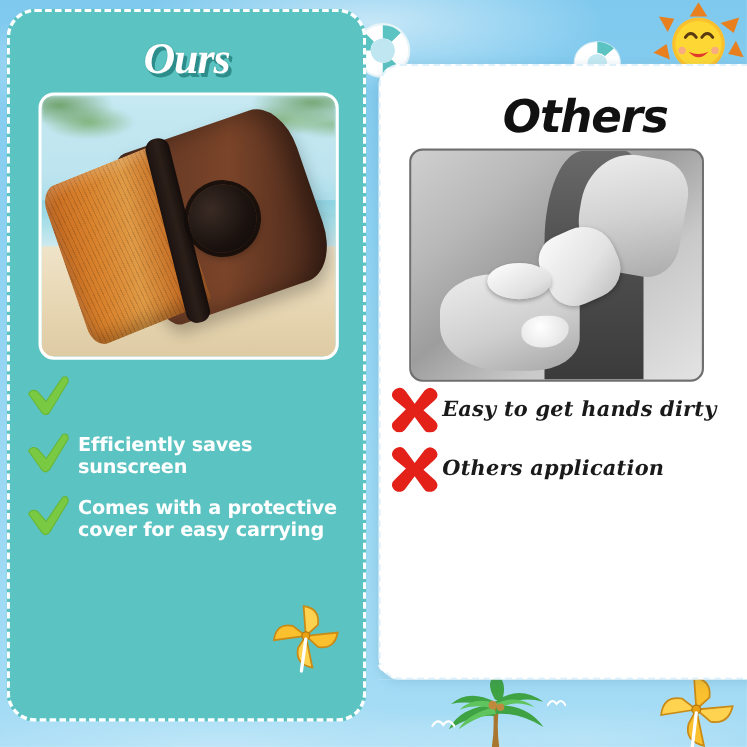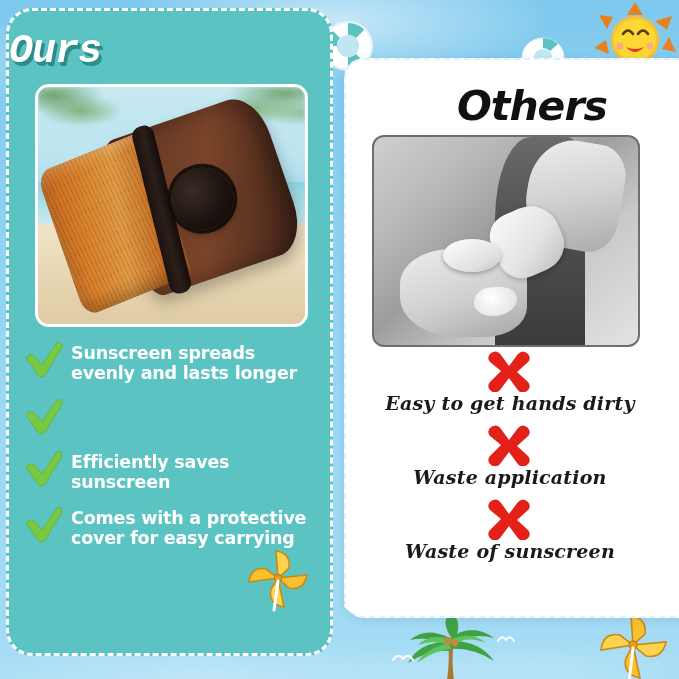--- a/index.html
+++ b/index.html
@@ -66,22 +66,22 @@
     border: 2px dashed #dff2fb;
     box-shadow: 0 2px 10px rgba(60,110,140,.18);
     overflow: hidden;
   }
 
   
   .title-ours {
     position: absolute;
     left: 0; right: 0;
     top: 18px;
-    text-align: left;
-    font-family: Liberation Mono, monospace;
+    text-align: center;
+    font-family: Liberation Serif, serif;
     font-size: 40px;
     font-weight: bold;
     font-style: italic;
     color: #ffffff;
     letter-spacing: -1px;
     text-shadow:
       2px 3px 0 #2d8d8b,
       3px 4px 0 #2d8d8b,
       0 0 1px #2d8d8b;
   }
@@ -255,21 +255,20 @@
     position: absolute;
     left: 8px;
     top: 290px;
     width: 312px;
   }
   .row-others {
     display: flex;
     align-items: center;
     margin-bottom: 10px;
     min-height: 44px;
-    flex-direction: column;
   }
   .mark-x {
     flex: 0 0 auto;
     width: 46px;
     height: 42px;
     margin-right: 2px;
     position: relative;
   }
   .mark-x svg { display: block; }
   .text-others {
@@ -406,28 +405,20 @@
       <div class="brush">
         <div class="brush-body"></div>
         <div class="brush-bristles"></div>
         <div class="brush-spine"></div>
         <div class="brush-knob"></div>
       </div>
     </div>
 
     <div class="list-ours">
 
-      <div class="row-ours">
-        <span class="mark-check">
-          <svg viewBox="0 0 42 38" width="42" height="38">
-            <path d="M3 17 q3 -5 8 -2 l8 9 L34 2 q5 -2 5 4 L22 34 q-4 4 -7 0 z" fill="#7AC943" stroke="#69B637" stroke-width="1"></path>
-          </svg>
-        </span>
-        <span class="text-ours">Sunscreen spreads evenly and lasts longer</span>
-      </div>
 
       <div class="row-ours">
         <span class="mark-check">
           <svg viewBox="0 0 42 38" width="42" height="38">
             <path d="M3 17 q3 -5 8 -2 l8 9 L34 2 q5 -2 5 4 L22 34 q-4 4 -7 0 z" fill="#7AC943" stroke="#69B637" stroke-width="1"></path>
           </svg>
         </span>
       </div>
 
       <div class="row-ours">
@@ -486,31 +477,23 @@
         </span>
         <span class="text-others">Easy to get hands dirty</span>
       </div>
 
       <div class="row-others">
         <span class="mark-x">
           <svg viewBox="0 0 46 42" width="46" height="42">
             <path d="M5 3 q6 -4 10 2 L23 16 L32 4 q5 -5 10 0 q4 5 -1 9 L31 22 l11 10 q4 5 -1 9 q-6 4 -10 -2 L23 28 l-9 12 q-5 5 -10 0 q-4 -5 1 -9 L15 21 L4 12 q-4 -5 1 -9 z" fill="#E32119"></path>
           </svg>
         </span>
-        <span class="text-others">Waste application</span>
-      </div>
-
-
-      <div class="row-others">
-        <span class="mark-x">
-          <svg viewBox="0 0 46 42" width="46" height="42">
-            <path d="M5 3 q6 -4 10 2 L23 16 L32 4 q5 -5 10 0 q4 5 -1 9 L31 22 l11 10 q4 5 -1 9 q-6 4 -10 -2 L23 28 l-9 12 q-5 5 -10 0 q-4 -5 1 -9 L15 21 L4 12 q-4 -5 1 -9 z" fill="#E32119"></path>
-          </svg>
-        </span>
-        <span class="text-others">Waste of sunscreen</span>
-      </div>
+        <span class="text-others">Others application</span>
+      </div>
+
+
 
     </div>
   </div>
 
   <div class="scallop-bottom"></div>
 
 </div>
 
 </body></html>

